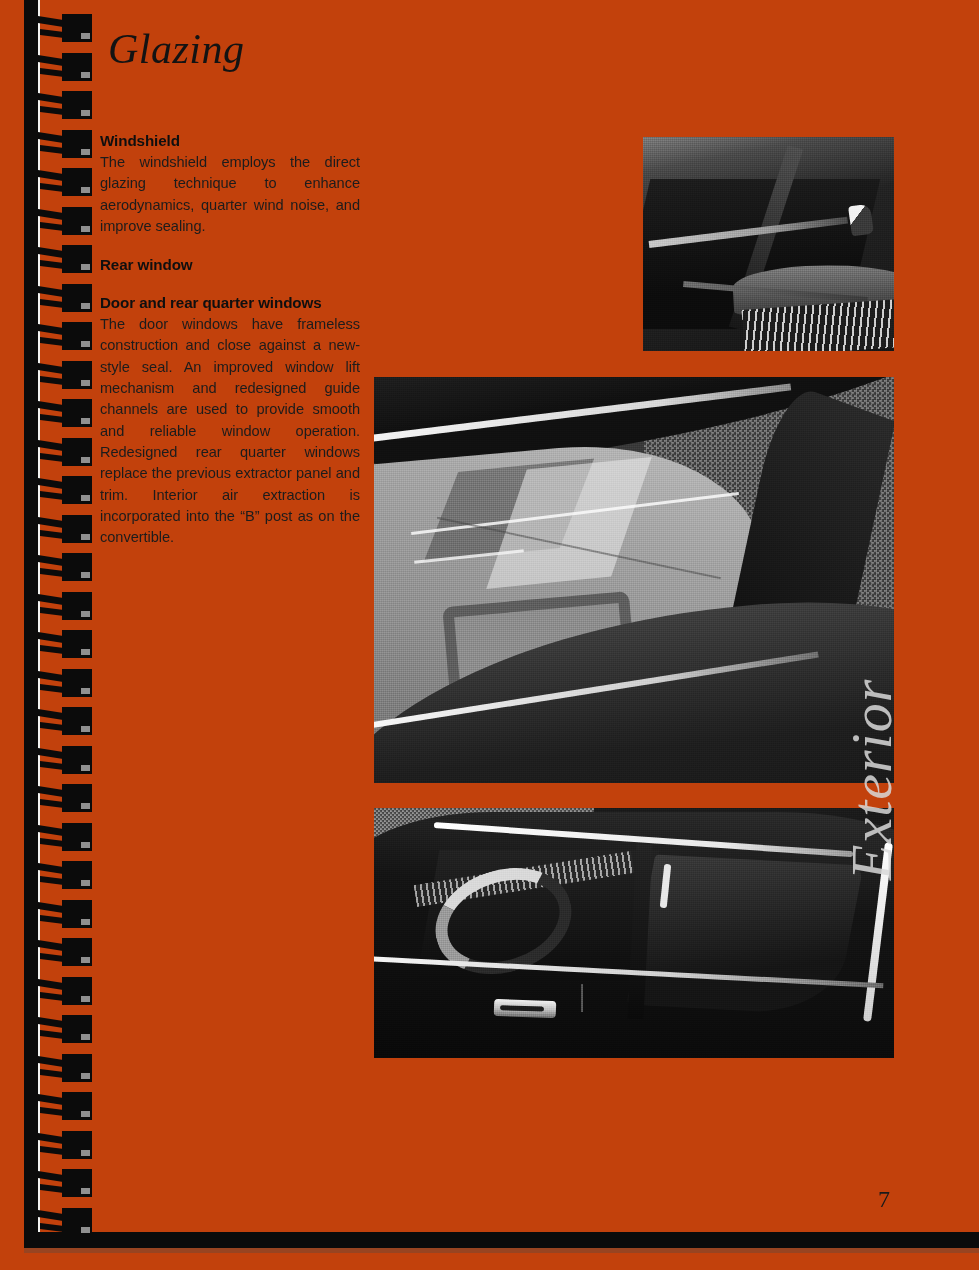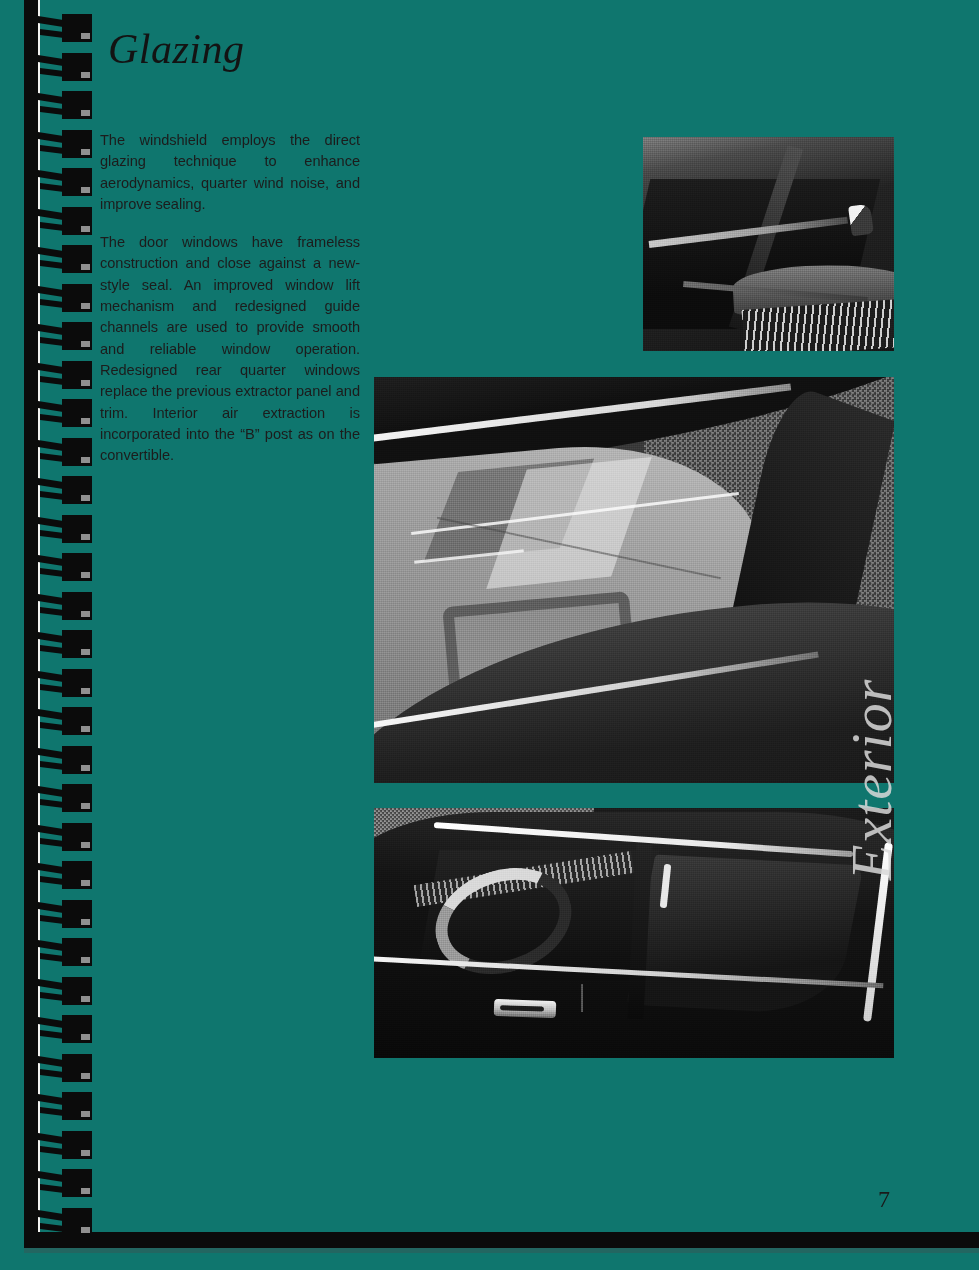--- a/index.html
+++ b/index.html
@@ -10,21 +10,21 @@
   }
   body {
     font-family: "Liberation Sans", sans-serif;
     -webkit-font-smoothing: antialiased;
   }
 
   #page {
     position: relative;
     width: 979px;
     height: 1270px;
-    background: #0f766e;
+    background: #c2410c;
     overflow: hidden;
   }
 
   
   .frame-left {
     position: absolute;
     left: 24px;
     top: 0;
     width: 14px;
     height: 1246px;
@@ -656,27 +656,30 @@
         </div>
       </div>
     </div>
 
   <div class="title">Glazing</div>
 
   <div class="col">
 
 
     <div class="sec">
+      <h2>Windshield</h2>
       <p>The windshield employs the direct glazing technique to enhance aerodynamics, quarter wind noise, and improve sealing.</p>
     </div>
 
     <div class="sec">
+      <h2>Rear window</h2>
     </div>
 
     <div class="sec">
+      <h2>Door and rear quarter windows</h2>
       <p>The door windows have frameless construction and close against a new-style seal.  An improved window lift mechanism and redesigned guide channels are used to provide smooth and reliable window operation.  Redesigned rear quarter windows replace the previous extractor panel and trim.  Interior air extraction is incorporated into the “B” post as on the convertible.</p>
     </div>
 
   </div>
 
   <div class="photo" id="photo-windshield">
     <div class="bg"></div>
     <div class="hood"></div>
     <div class="glass"></div>
     <div class="apillar"></div>

